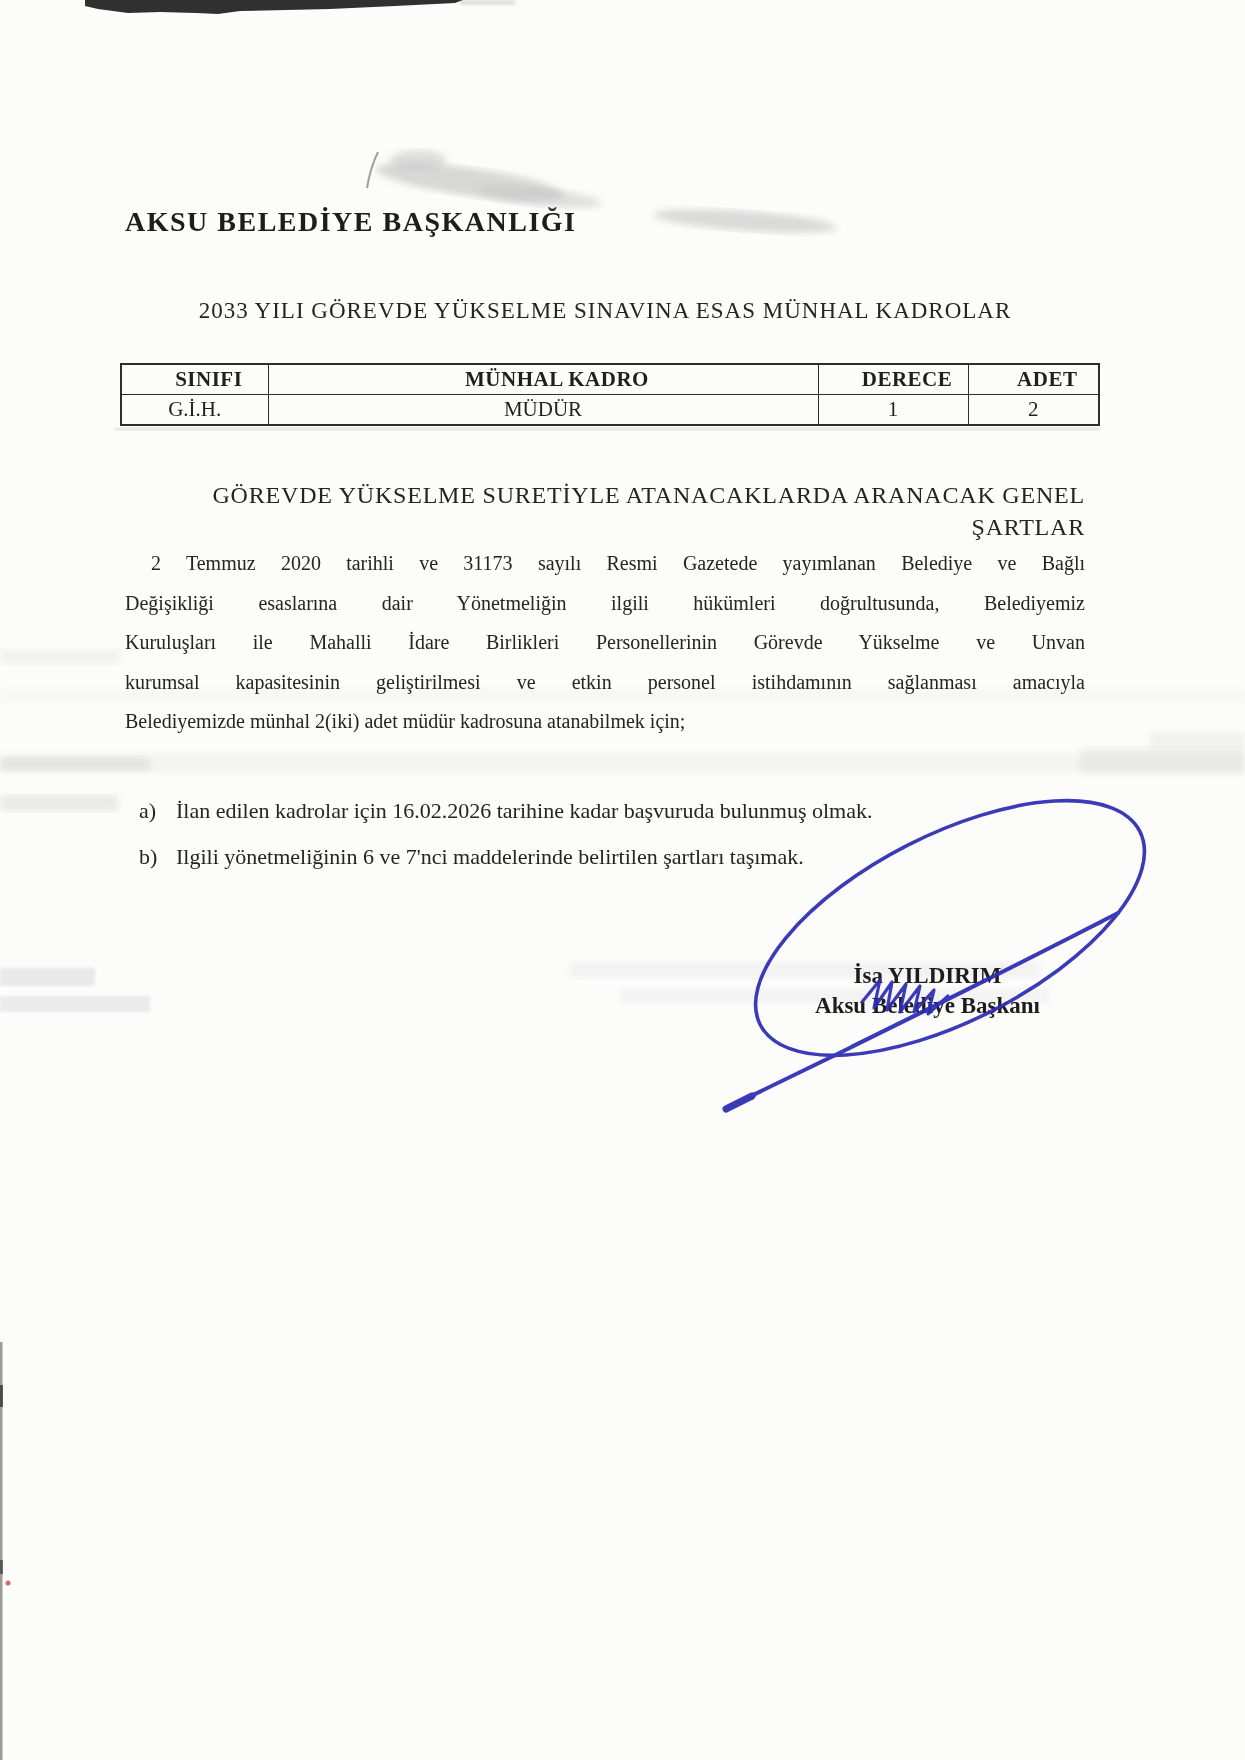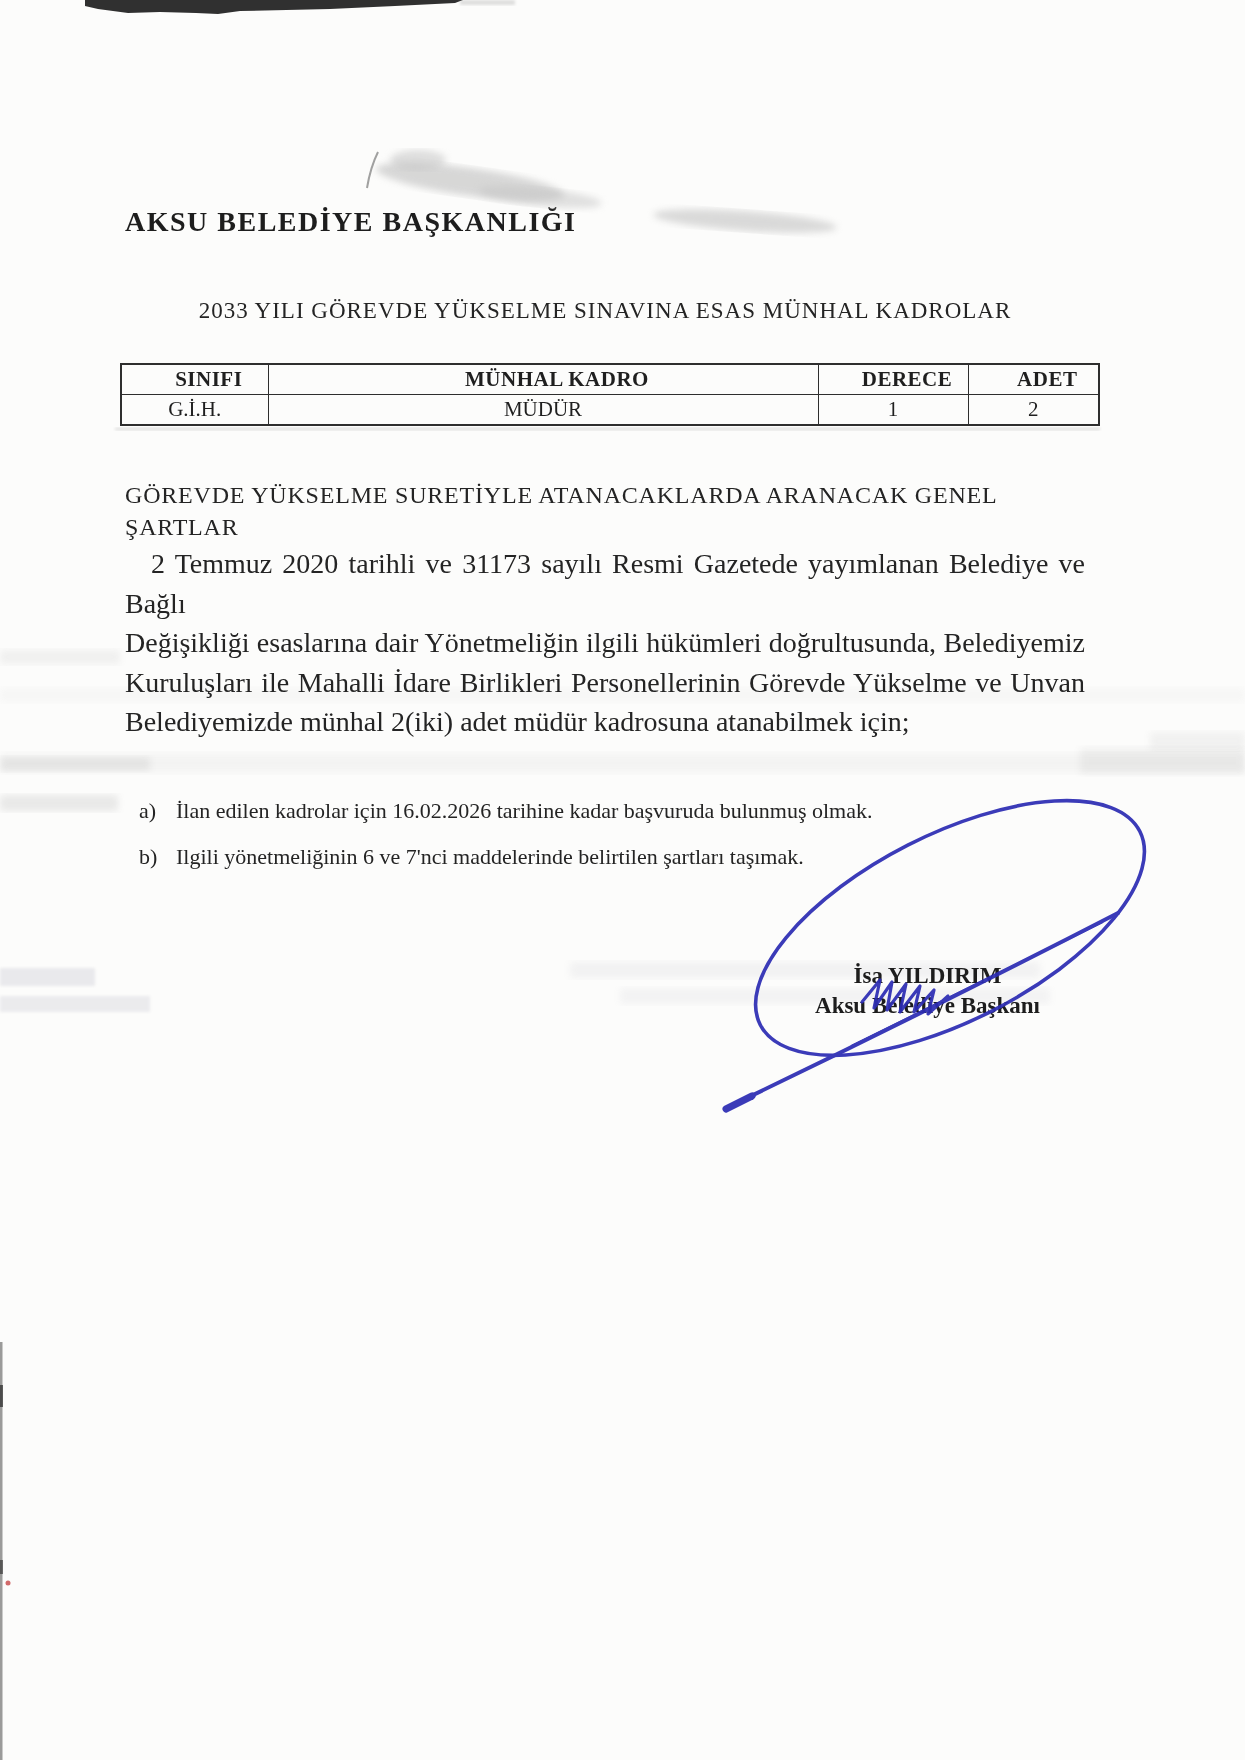--- a/index.html
+++ b/index.html
@@ -24,26 +24,26 @@
     left:120px;top:363px;width:978px;border-collapse:collapse;
     font-size:21px;text-align:center;color:#1f1f1f;
     border:2.4px solid #2e2e2e;table-layout:fixed;
   }
   #kadro-table th,#kadro-table td{
     border:1.6px solid #2e2e2e;height:29px;padding:0;line-height:29px;
   }
   #kadro-table th{font-weight:bold;letter-spacing:0.5px;padding-left:28px;}
   
   #section-heading{
-    left:125px;top:479px;width:960px;text-align:left;
+    left:125px;top:479px;width:960px;text-align:right;
     font-size:24px;line-height:32px;letter-spacing:0.8px;color:#242424;
   }
   
   #paragraph{
-    left:125px;top:544px;width:960px;font-size:28px;line-height:39.5px;color:#242424;
+    left:125px;top:544px;width:960px;font-size:20px;line-height:39.5px;color:#242424;
   }
   .pline{text-align:justify;text-align-last:justify;}
   .pline.first{text-indent:26px;}
   .pline.last{text-align-last:left;}
   
   #requirements{
     left:139px;top:791px;width:920px;font-size:22px;line-height:40px;color:#242424;
   }
   .req{display:flex;}
   .req + .req{margin-top:6px;}
@@ -115,20 +115,21 @@
 
 <div id="section-heading" class="abs">
   <div>GÖREVDE YÜKSELME SURETİYLE ATANACAKLARDA ARANACAK GENEL</div>
   <div>ŞARTLAR</div>
 </div>
 
 <div id="paragraph" class="abs">
   <div class="pline first">2 Temmuz 2020 tarihli ve 31173 sayılı Resmi Gazetede yayımlanan Belediye ve Bağlı</div>
   <div class="pline">Değişikliği esaslarına dair Yönetmeliğin ilgili hükümleri doğrultusunda, Belediyemiz</div>
   <div class="pline">Kuruluşları ile Mahalli İdare Birlikleri Personellerinin Görevde Yükselme ve Unvan</div>
+  <div class="pline">kurumsal kapasitesinin geliştirilmesi ve etkin personel istihdamının sağlanması amacıyla</div>
   <div class="pline last">Belediyemizde münhal 2(iki) adet müdür kadrosuna atanabilmek için;</div>
 </div>
 
 <div id="requirements" class="abs">
   <div class="req">
     <span class="marker">a)</span>
     <span>İlan edilen kadrolar için 16.02.2026 tarihine kadar başvuruda bulunmuş olmak.</span>
   </div>
   <div class="req">
     <span class="marker">b)</span>

